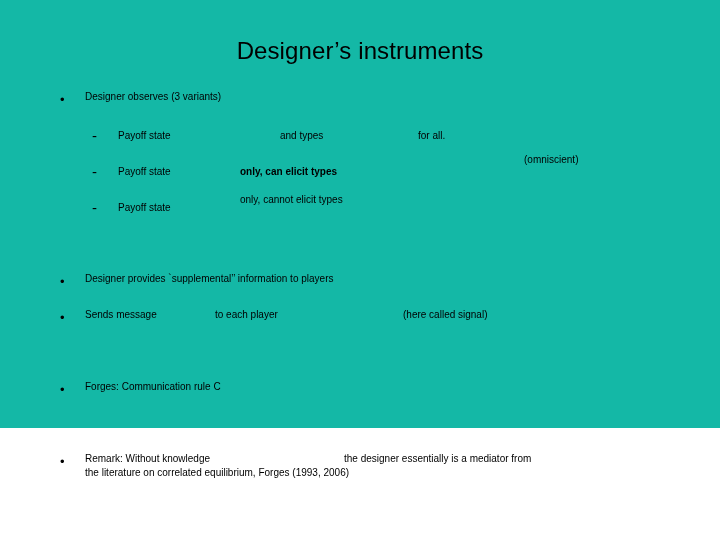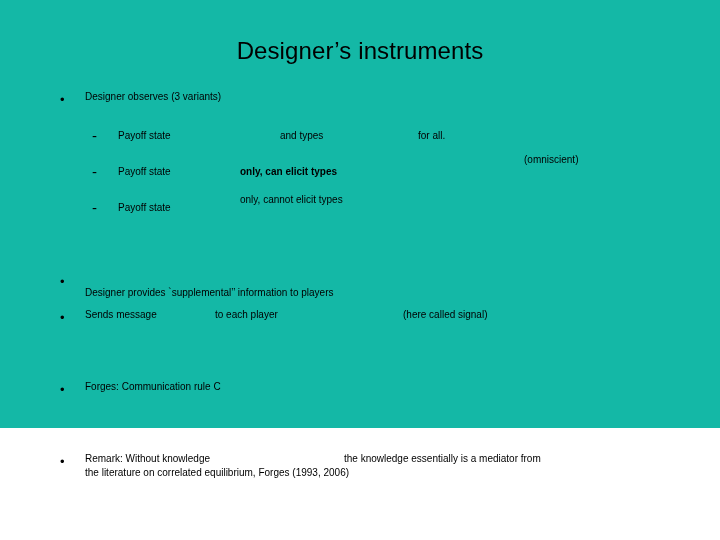--- a/index.html
+++ b/index.html
@@ -100,36 +100,36 @@
     </div>
 
     <div>
       <span class="marker dash-mark" style="left:92px; top:114px;">-</span>
       <span class="seg" style="left:118px; top:114px;">Payoff state</span>
       <span class="seg" style="left:240px; top:106px;">only, cannot elicit types</span>
     </div>
 
     <div>
       <span class="marker bullet-dot" style="left:60px; top:188px;">•</span>
-      <span class="seg" style="left:85px; top:199px;text-align:right;">Designer provides `supplemental’’ information to players</span>
+      <span class="seg" style="left:85px; top:185px;text-align:right;">Designer provides `supplemental’’ information to players</span>
     </div>
 
     <div>
       <span class="marker bullet-dot" style="left:60px; top:224px;">•</span>
       <span class="seg" style="left:85px; top:221px;">Sends message</span>
       <span class="seg" style="left:215px; top:221px;">to each player</span>
       <span class="seg" style="left:403px; top:221px;">(here called signal)</span>
     </div>
 
     <div>
       <span class="marker bullet-dot" style="left:60px; top:296px;">•</span>
       <span class="seg" style="left:85px; top:293px;">Forges: Communication rule C</span>
     </div>
 
     <div>
       <span class="marker bullet-dot" style="left:60px; top:368px;">•</span>
       <span class="seg" style="left:85px; top:365px;text-align:right;">Remark: Without knowledge</span>
-      <span class="seg" style="left:344px; top:365px;">the knowledge essentially is a mediator from</span>
+      <span class="seg" style="left:344px; top:365px;">the designer essentially is a mediator from</span>
       <span class="seg" style="left:85px; top:379px;">the literature on correlated equilibrium, Forges (1993, 2006)</span>
     </div>
 
   </div>
 </div>
 
 </body></html>

